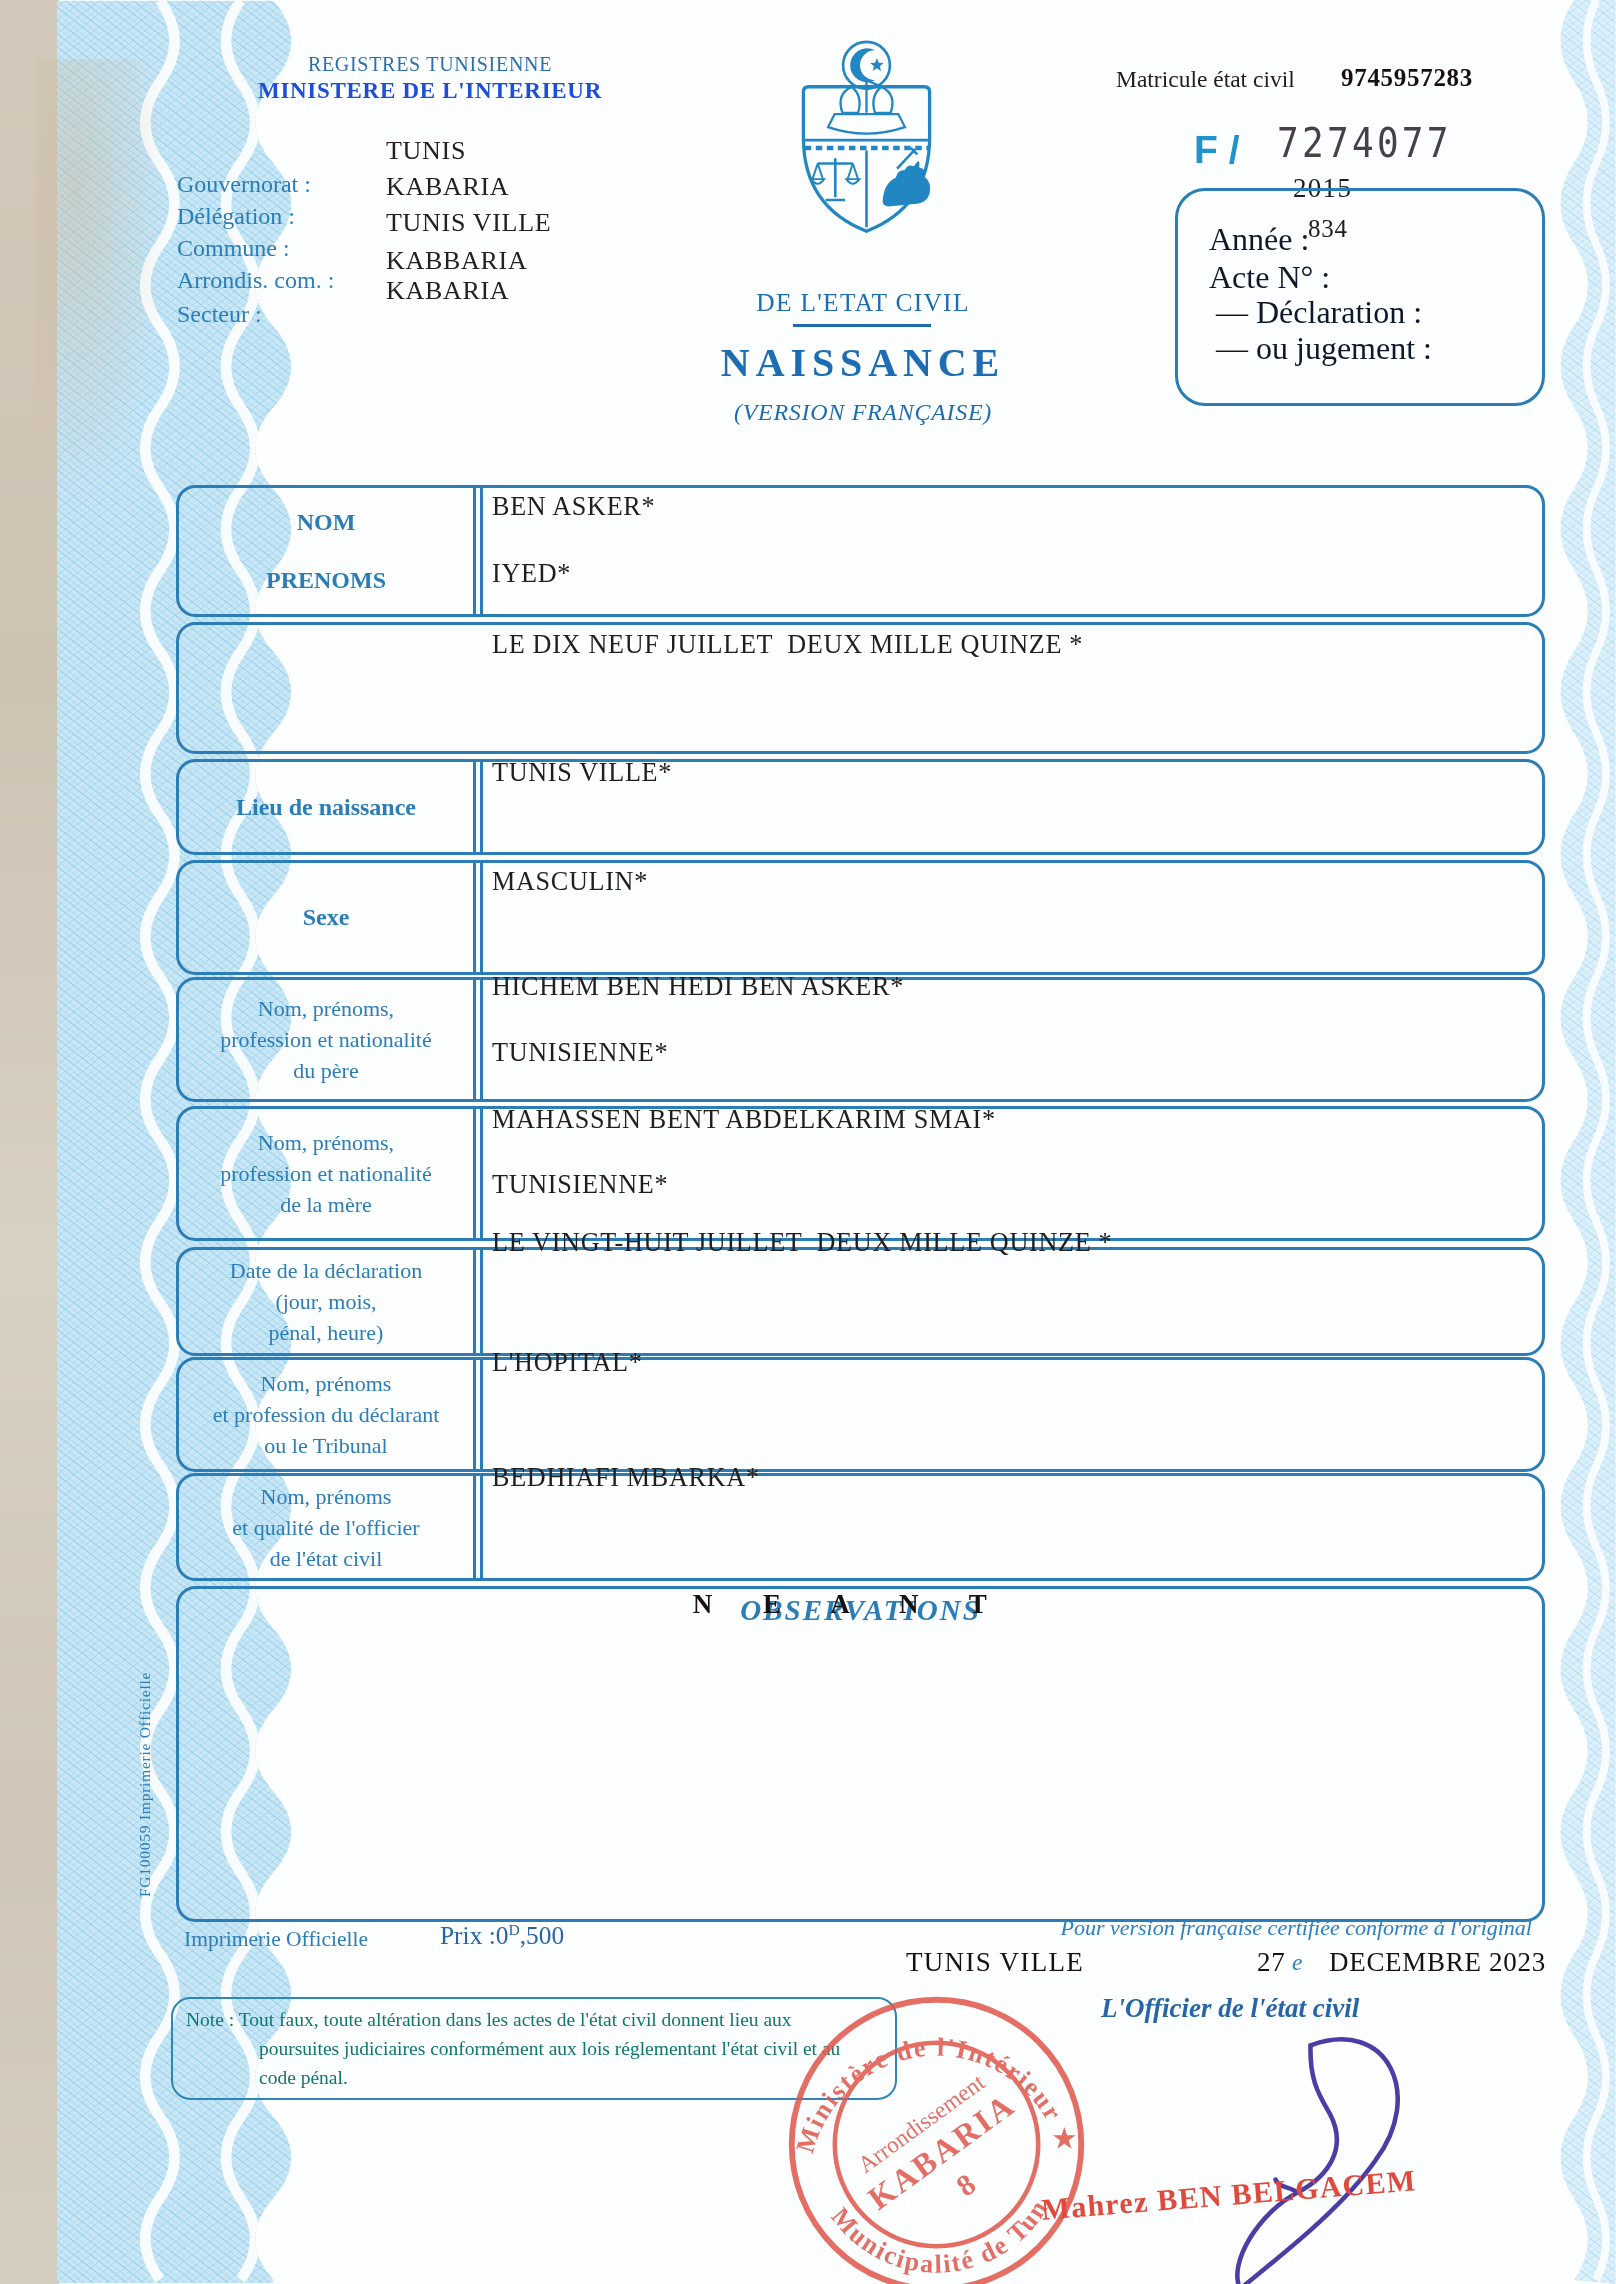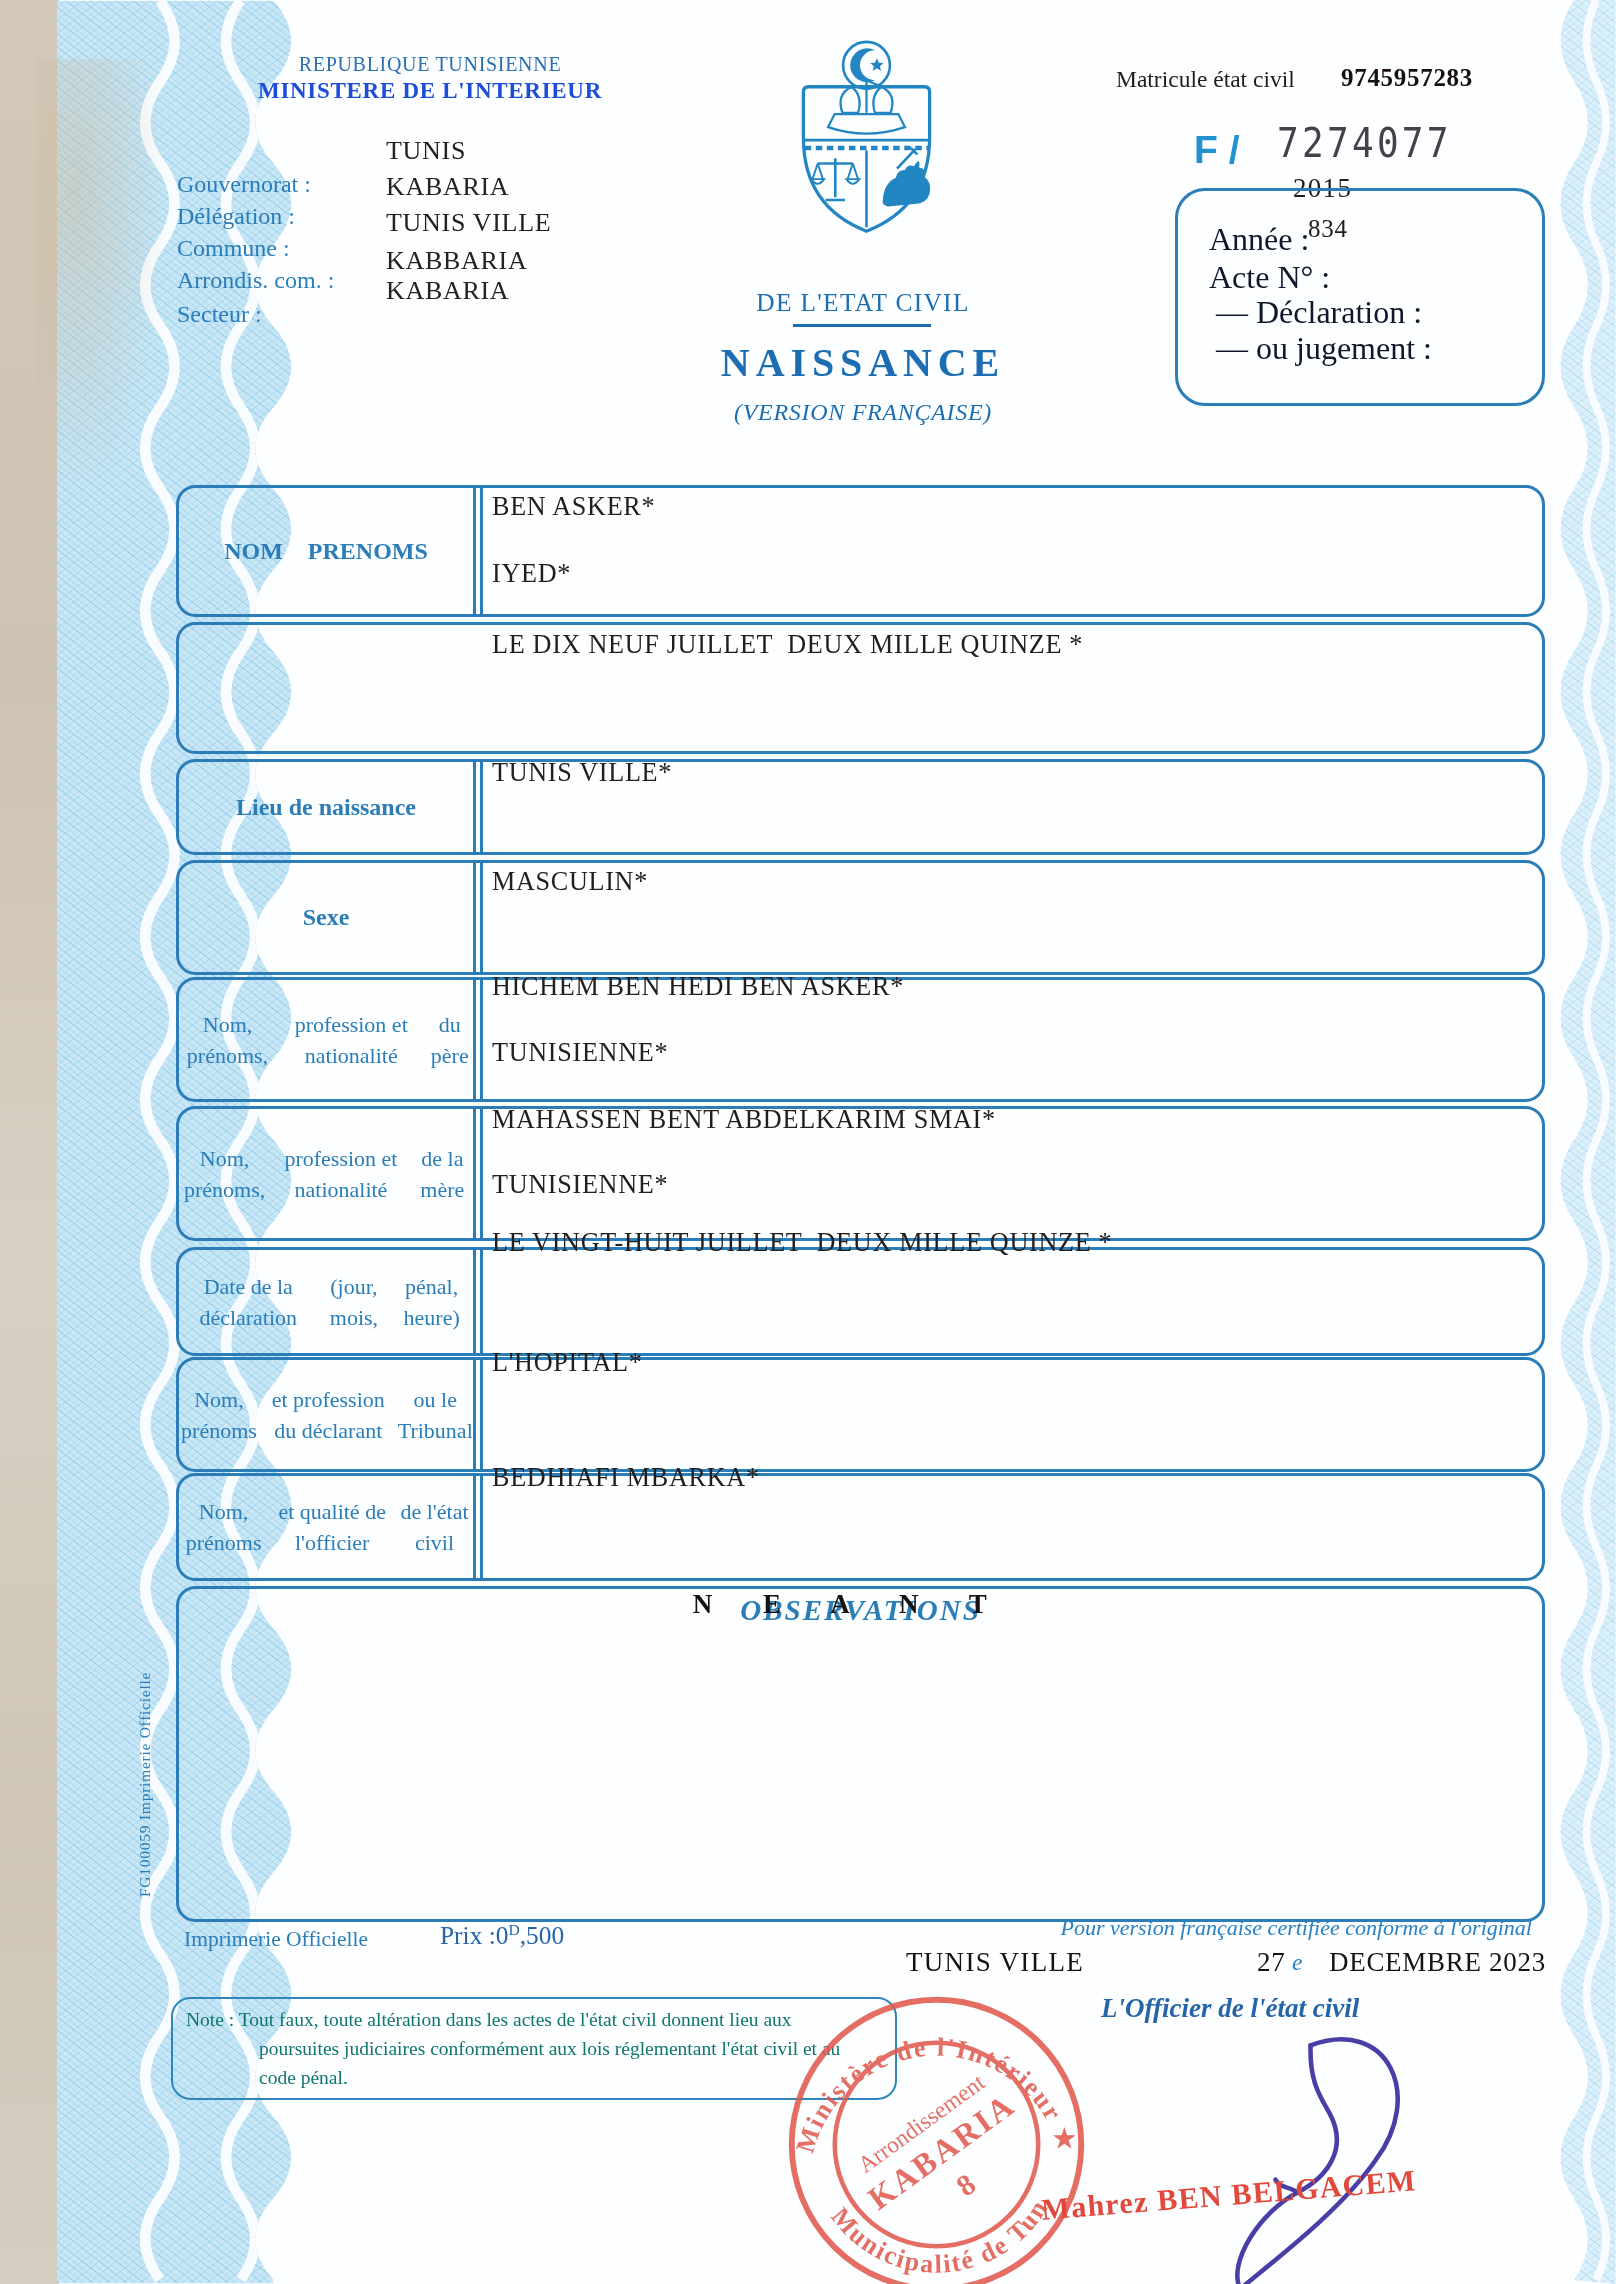--- a/index.html
+++ b/index.html
@@ -37,21 +37,21 @@
   .act-box{left:1175px;top:188px;width:364px;height:212px;border:3.3px solid #2b7db8;border-radius:30px;}
   .act-box span{position:absolute;font-size:32px;color:#0f172a;}
   .act-annee{left:31px;top:30px;}
   .act-annee-v{left:130px;top:23.5px;color:#211d1c !important;font-size:25px !important;}
   .act-acte{left:31px;top:68px;}
   .act-decl{left:38px;top:103px;}
   .act-jug{left:38px;top:139px;}
   
   .row{position:absolute;left:176px;width:1363px;border:3.3px solid #2b7db8;border-radius:19.5px;background:rgba(255,255,255,.0);}
   .row-label{position:absolute;left:0;top:0;bottom:0;width:294px;border-right:3.3px solid #2b7db8;
-             border-radius:17px 0 0 17px;display:flex;flex-direction:row;justify-content:center;
+             border-radius:17px 0 0 17px;display:flex;flex-direction:column;justify-content:center;
              align-items:center;text-align:center;}
   .row-label::after{content:"";position:absolute;right:-10.4px;top:-3.3px;bottom:-3.3px;width:3.3px;background:#2b7db8;}
   .row-label span{color:#2b7db8;}
   .ll-34{font-size:22px;line-height:31px;}
   .ll-36b{font-size:24px;font-weight:bold;line-height:33px;}
   .gap-wide{gap:25px;}
   .v{position:absolute;left:313px;font-size:27px;transform:scaleX(.97);transform-origin:0 50%;}
   
   .obs-title{position:absolute;left:0;right:0;top:5.2px;text-align:center;font-size:29px;font-weight:bold;
              font-style:italic;color:#2b7db8;letter-spacing:2px;}
@@ -113,21 +113,21 @@
     </defs>
     <g clip-path="url(#bandclipR)">
       <rect width="110" height="3506" fill="#def1fb"></rect>
       <rect width="110" height="3506" fill="url(#ch1)" opacity="0.5"></rect>
       <rect width="110" height="3506" fill="url(#ch2)" opacity="0.5"></rect>
       <path d="M80,0 q-30,62 0,125 t0,125 t0,125 t0,125 t0,125 t0,125 t0,125 t0,125 t0,125 t0,125 t0,125 t0,125 t0,125 t0,125 t0,125 t0,125 t0,125 t0,125 t0,125 t0,125 t0,125 t0,125 t0,125 t0,125 t0,125 t0,125 t0,125 t0,125" stroke="#f8fcfe" stroke-width="12" fill="none"></path>
     </g>
   </svg>
   <div class="scan-shadow"></div>
 
-  <div class="abs hdr-country">REPUBLIQUE TUNISIENNE</div>
+  <div class="abs hdr-country">REGISTRES TUNISIENNE</div>
   <div class="abs hdr-ministry">MINISTERE DE L'INTERIEUR</div>
 
   <div class="abs adm-lbl" style="top:171px;">Gouvernorat :</div>
   <div class="abs adm-lbl" style="top:203px;">Délégation :</div>
   <div class="abs adm-lbl" style="top:235px;">Commune :</div>
   <div class="abs adm-lbl" style="top:267px;">Arrondis. com. :</div>
   <div class="abs adm-lbl" style="top:301px;">Secteur :</div>
 
   <div class="abs adm-val typed" style="top:136px;">TUNIS</div>
   <div class="abs adm-val typed" style="top:172px;">KABARIA</div>

